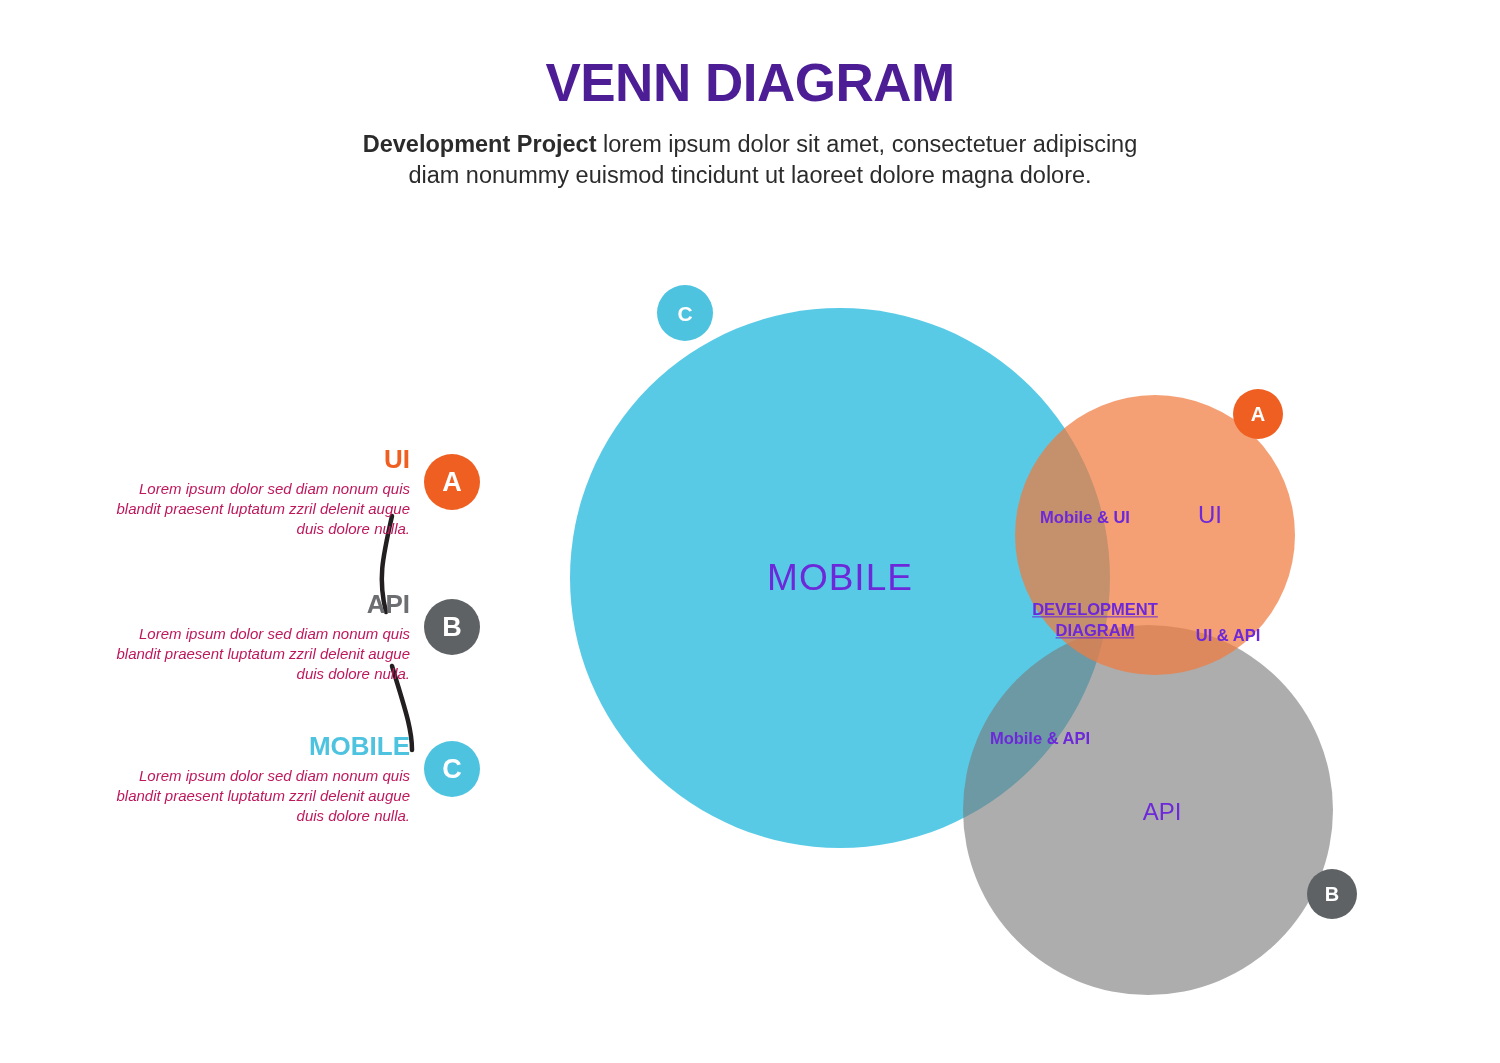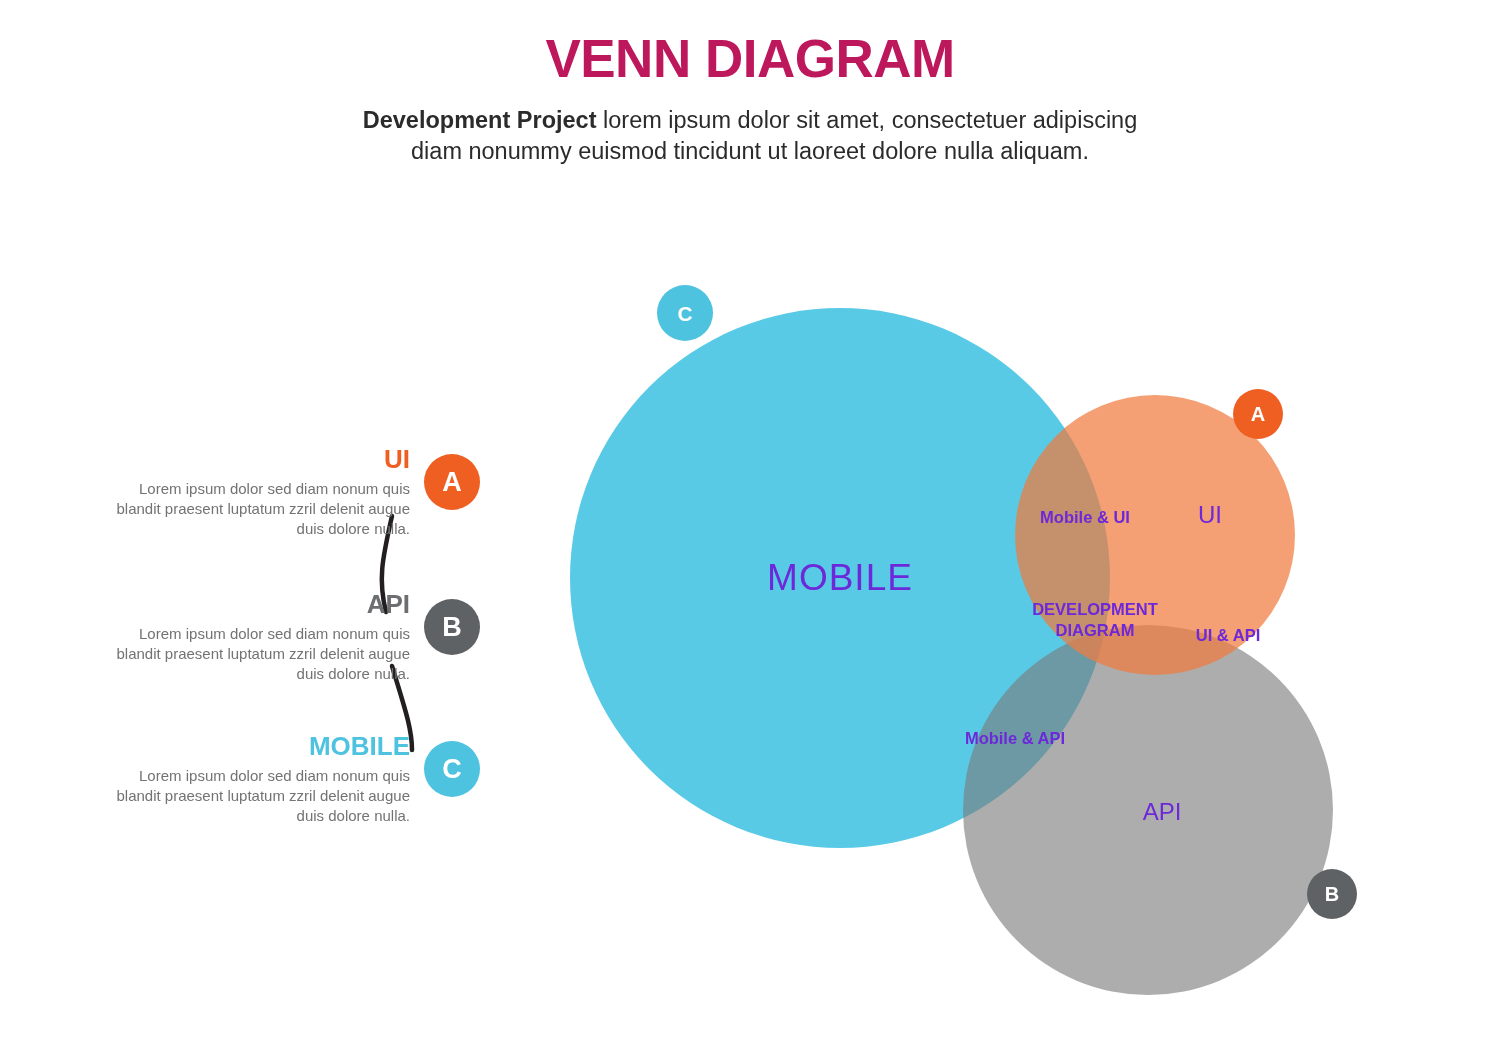--- a/index.html
+++ b/index.html
@@ -19,25 +19,25 @@
   
   #header {
     position: absolute;
     left: 0;
     top: 0;
     width: 1500px;
     text-align: center;
   }
   #page-title {
     margin: 0;
-    padding-top: 28px;
+    padding-top: 52px;
     font-size: 53px;
     font-weight: bold;
     letter-spacing: -0.5px;
-    color: #be185d;
+    color: #4c1d95;
     font-family: "Liberation Sans", sans-serif;
   }
   #subtitle {
     margin: 0 auto;
     padding-top: 16px;
     width: 800px;
     font-size: 23.5px;
     line-height: 1.32;
     color: #2b2b2b;
     font-weight: normal;
@@ -69,22 +69,23 @@
     font-size: 26px;
     font-weight: bold;
     line-height: 1;
     letter-spacing: 0px;
   }
   .legend-desc {
     margin: 0;
     padding-top: 7px;
     font-size: 15px;
     line-height: 1.32;
-    color: #737373;
-    font-weight: normal;
+    color: #be185d;
+    font-weight: normal;
+    font-style: italic;
   }
   .legend-badge {
     position: absolute;
     right: 20px;
     width: 56px;
     height: 56px;
     border-radius: 50%;
     color: #ffffff;
     font-size: 27px;
     font-weight: bold;
@@ -171,21 +172,21 @@
     height: 50px;
     font-size: 20px;
   }
 </style>
 </head>
 <body>
 
 <div id="header">
   <h1 id="page-title">VENN DIAGRAM</h1>
   <p id="subtitle">
-    <span class="lead">Development Project</span><span> lorem ipsum dolor sit amet, consectetuer adipiscing diam nonummy euismod tincidunt ut laoreet dolore nulla aliquam.</span>
+    <span class="lead">Development Project</span><span> lorem ipsum dolor sit amet, consectetuer adipiscing diam nonummy euismod tincidunt ut laoreet dolore magna dolore.</span>
   </p>
 </div>
 
 <div id="legend" style="left:120px;">
 
   <svg id="legend-connector" viewBox="0 0 500 1063" width="500" height="1063">
     <path d="M 272 516 C 262 560 258 580 266 612" stroke="#231f20" stroke-width="4.5" fill="none" stroke-linecap="round"></path>
     <path d="M 272 666 C 284 706 292 728 292 750" stroke="#231f20" stroke-width="4.5" fill="none" stroke-linecap="round"></path>
   </svg>
 
@@ -230,23 +231,23 @@
     <circle cx="628" cy="570" r="185" fill="#7a7a7a" fill-opacity="0.62"></circle>
 
     <circle cx="635" cy="295" r="140" fill="#F07B3F" fill-opacity="0.72"></circle>
   </svg>
 
   <div class="venn-label" id="label-mobile" style="left:320px; top:338px;">MOBILE</div>
   <div class="venn-label" id="label-ui" style="left:690px; top:275px;">UI</div>
   <div class="venn-label" id="label-api" style="left:642px; top:572px;">API</div>
 
   <div class="venn-label" id="label-mobile-ui" style="left:565px; top:277px;">Mobile &amp; UI</div>
-  <div class="venn-label" id="label-mobile-api" style="left:495px; top:498px;">Mobile &amp; API</div>
+  <div class="venn-label" id="label-mobile-api" style="left:520px; top:498px;">Mobile &amp; API</div>
   <div class="venn-label" id="label-ui-api" style="left:692px; top:395px;margin-left:16px;">UI &amp; API</div>
-  <div class="venn-label" id="label-center" style="left:575px; top:380px;">
+  <div class="venn-label" id="label-center" style="left:575px; top:380px;text-decoration:underline;">
     <div>DEVELOPMENT</div>
     <div>DIAGRAM</div>
   </div>
 
   <div class="venn-badge" id="badge-c" style="left:165px; top:73px; background:#4DC3E0;">
     <span>C</span>
   </div>
   <div class="venn-badge" id="badge-a" style="left:738px; top:174px; background:#EF5F22;">
     <span>A</span>
   </div>

